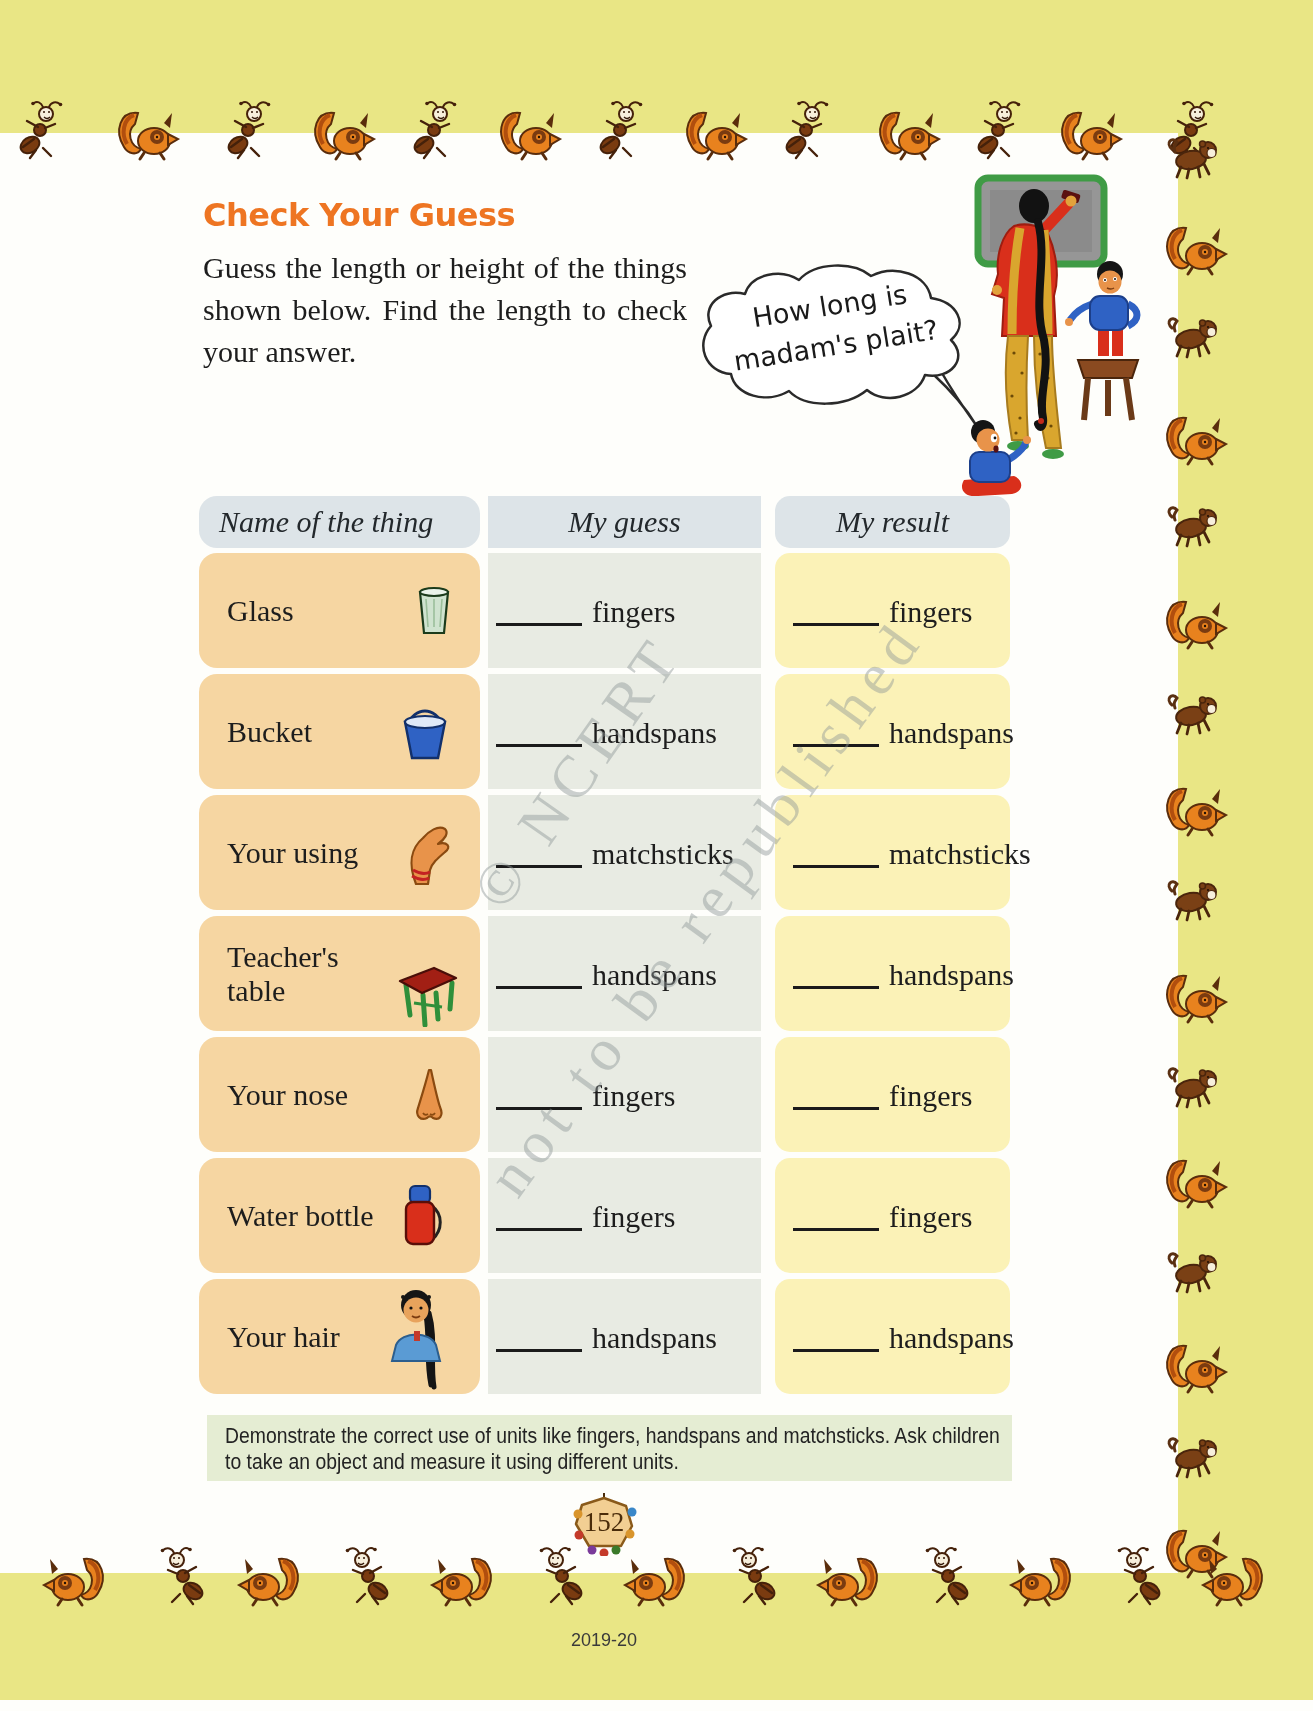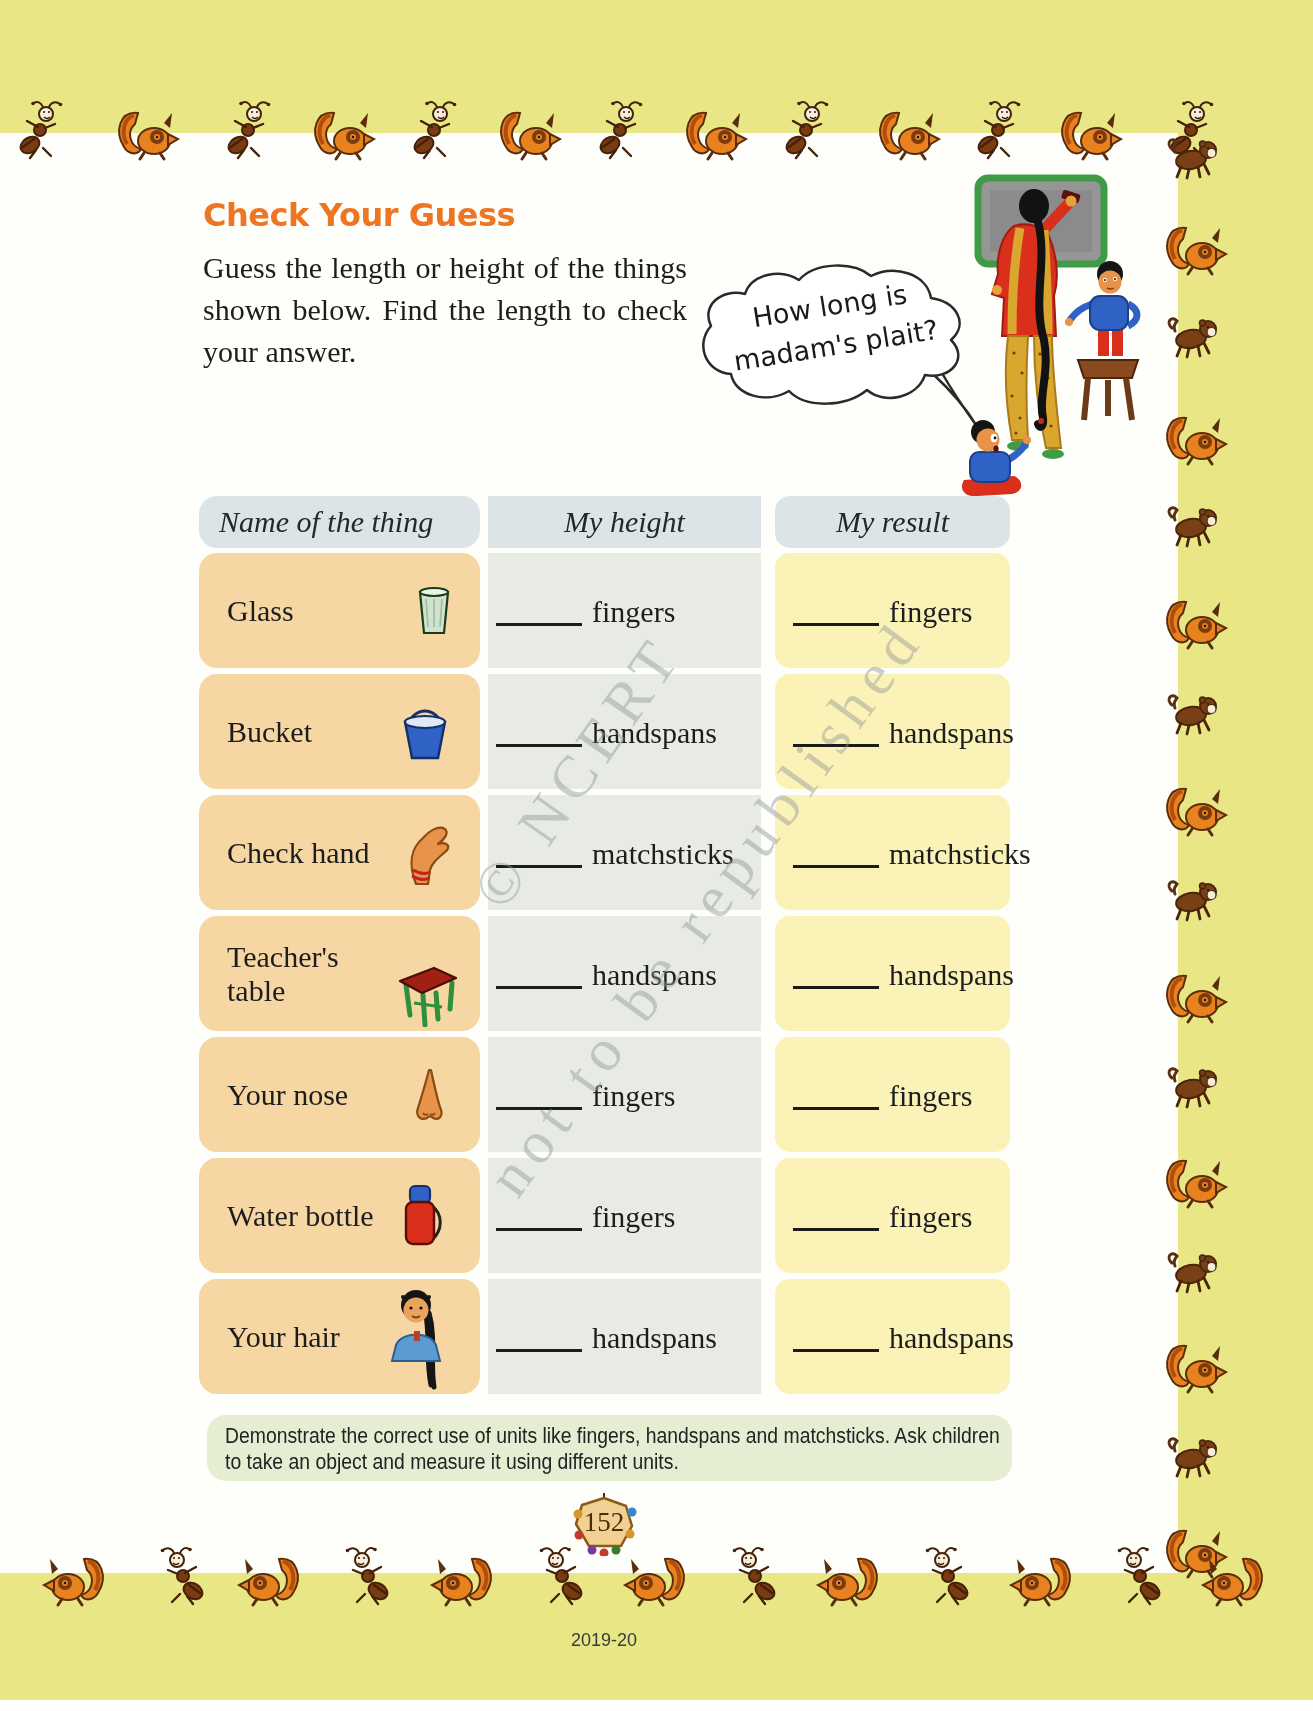--- a/index.html
+++ b/index.html
@@ -44,21 +44,21 @@
          margin-right:10px;vertical-align:-4px;}
   .entry{white-space:nowrap;}
 
   .watermark{position:absolute;font-family:"Liberation Serif",serif;white-space:nowrap;
              color:rgba(143,150,150,0.45);letter-spacing:9px;pointer-events:none;z-index:5;}
   .wm1{left:578px;top:772px;font-size:60px;transform:translate(-50%,-50%) rotate(-55deg);}
   .wm2{left:706px;top:908px;font-size:60px;transform:translate(-50%,-50%) rotate(-54deg);}
 
   .note{position:absolute;left:207px;top:1415px;width:805px;height:66px;background:#e5edd3;
         box-sizing:border-box;padding:8px 0 0 18px;font-family:"Liberation Sans",sans-serif;
-        font-size:22px;line-height:26px;color:#232323;border-radius:19px;}
+        font-size:22px;line-height:26px;color:#232323;}
   .note-inner{transform:scaleX(0.88);transform-origin:left top;white-space:nowrap;}
 
   .badge{position:absolute;left:570px;top:1492px;width:68px;height:64px;}
   .badge svg{position:absolute;left:0;top:0;}
   .badge-num{position:absolute;left:0;top:15px;width:68px;text-align:center;font-size:27px;
              color:#4a2c0a;}
 
   .edition{position:absolute;left:529px;top:1630px;width:150px;text-align:center;
            font-family:"Liberation Sans",sans-serif;font-size:18px;color:#3a3a3a;}
 </style>
@@ -236,21 +236,21 @@
       <circle cx="38" cy="272" r="11.5" fill="#e8934a"></circle>
       <ellipse cx="44" cy="270" rx="3.2" ry="4.2" fill="#ffffff"></ellipse>
         <circle cx="45" cy="270" r="1.4" fill="#111"></circle>
       <ellipse cx="46" cy="281" rx="2.6" ry="3.4" fill="#5a1010"></ellipse>
     </g>
   </svg>
 
   <div class="gtable">
     <div class="trow thead">
       <div class="cell c1">Name of the thing</div>
-      <div class="cell c2">My height</div>
+      <div class="cell c2">My guess</div>
       <div class="cell c3">My result</div>
     </div>
     <div class="tbody">
 
       <div class="trow">
         <div class="cell c1">
           <span class="label">Glass</span>
           <span class="icon-slot">
             <svg width="40" height="52" viewBox="0 0 40 52">
               <path d="M6 7 L34 7 L30 48 L10 48 Z" fill="#cfe3cf" stroke="#1b3b1b" stroke-width="2.2"></path>
@@ -281,21 +281,21 @@
         <div class="cell c2">
             <span class="entry"><span class="blank"></span><span>handspans</span></span>
           </div>
         <div class="cell c3">
             <span class="entry"><span class="blank"></span><span>handspans</span></span>
           </div>
       </div>
 
       <div class="trow">
         <div class="cell c1">
-          <span class="label">Check hand</span>
+          <span class="label">Your using</span>
           <span class="icon-slot">
             <svg width="56" height="66" viewBox="0 0 56 66">
               <path d="M18 64 C 10 44, 13 28, 25 18 C 31 11, 40 5, 47 9 C 51 13, 47 19, 40 24
                        C 49 21, 54 27, 47 32 C 40 38, 34 43, 32 50 L 30 64 Z" fill="#e8934a" stroke="#8a4a10" stroke-width="2.2" stroke-linejoin="round"></path>
               <path d="M15 50 C 22 54, 28 54, 32 52 M14 56 C 21 60, 27 60, 31 58" stroke="#c42222" stroke-width="3" fill="none"></path>
             </svg>
           </span>
         </div>
         <div class="cell c2">
             <span class="entry"><span class="blank"></span><span>matchsticks</span></span>

